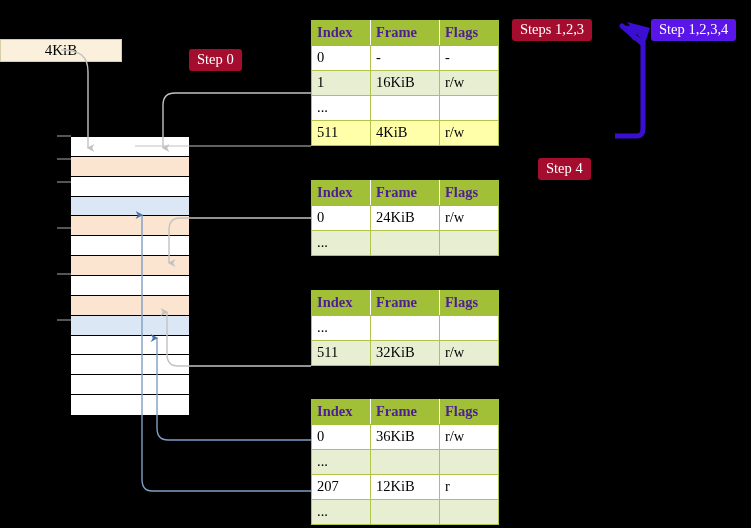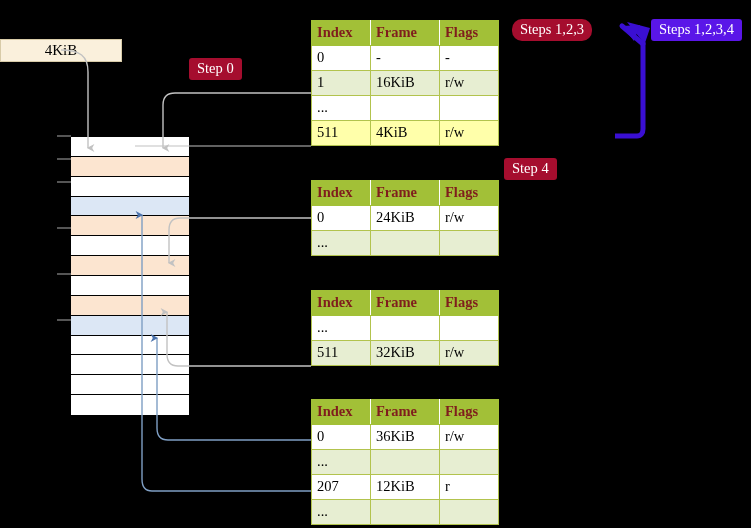--- a/index.html
+++ b/index.html
@@ -33,21 +33,21 @@
   .pt td, .pt th {
     border: 1px solid #b2c34d;
     padding: 3px 5px 4px 5px;
     text-align: left;
     font-weight: normal;
     height: 17px;
     vertical-align: middle;
   }
   .pt thead th {
     background: #a2c037;
-    color: #7f1d1d;
+    color: #4c1d95;
     font-weight: bold;
     font-size: 14.5px;
     border-color: #a2c037;
     border-right: 1px solid #ffffff;
   }
   .pt thead th:last-child { border-right: 1px solid #a2c037; }
   .pt td.c-idx  { width: 48px; }
   .pt td.c-frm  { width: 58px; }
   .pt td.c-flg  { width: 48px; }
   .pt th.c-idx  { width: 48px; }
@@ -124,30 +124,30 @@
 </style>
 </head>
 <body>
 
 <div id="stage">
 
   <div class="kibbox" style="left:0px; top:39px; width:120px; height:21px;">
     <span>4KiB</span>
   </div>
 
-  <div class="badge badge-red" style="left:189px; top:58px;">
+  <div class="badge badge-red" style="left:189px; top:49px;">
     <span>Step 0</span>
   </div>
-  <div class="badge badge-red" style="left:512px; top:19px;border-radius:10px;">
+  <div class="badge badge-red" style="left:512px; top:19px;">
     <span>Steps 1,2,3</span>
   </div>
   <div class="badge badge-blue" style="left:651px; top:19px;">
-    <span>Steps 1,2,3,4</span>
-  </div>
-  <div class="badge badge-red" style="left:504px; top:158px;">
+    <span>Step 1,2,3,4</span>
+  </div>
+  <div class="badge badge-red" style="left:538px; top:158px;">
     <span>Step 4</span>
   </div>
 
   <div class="memcol" id="memcol">
       <div class="memrow m-white" style="top: 0px; height: 19.8571px;"></div>
       <div class="memrow m-peach" style="top: 19.8571px; height: 19.8571px;"></div>
       <div class="memrow m-white" style="top: 39.7143px; height: 19.8571px;"></div>
       <div class="memrow m-blue" style="top: 59.5714px; height: 19.8571px;"></div>
       <div class="memrow m-peach" style="top: 79.4286px; height: 19.8571px;"></div>
       <div class="memrow m-white" style="top: 99.2857px; height: 19.8571px;"></div>

